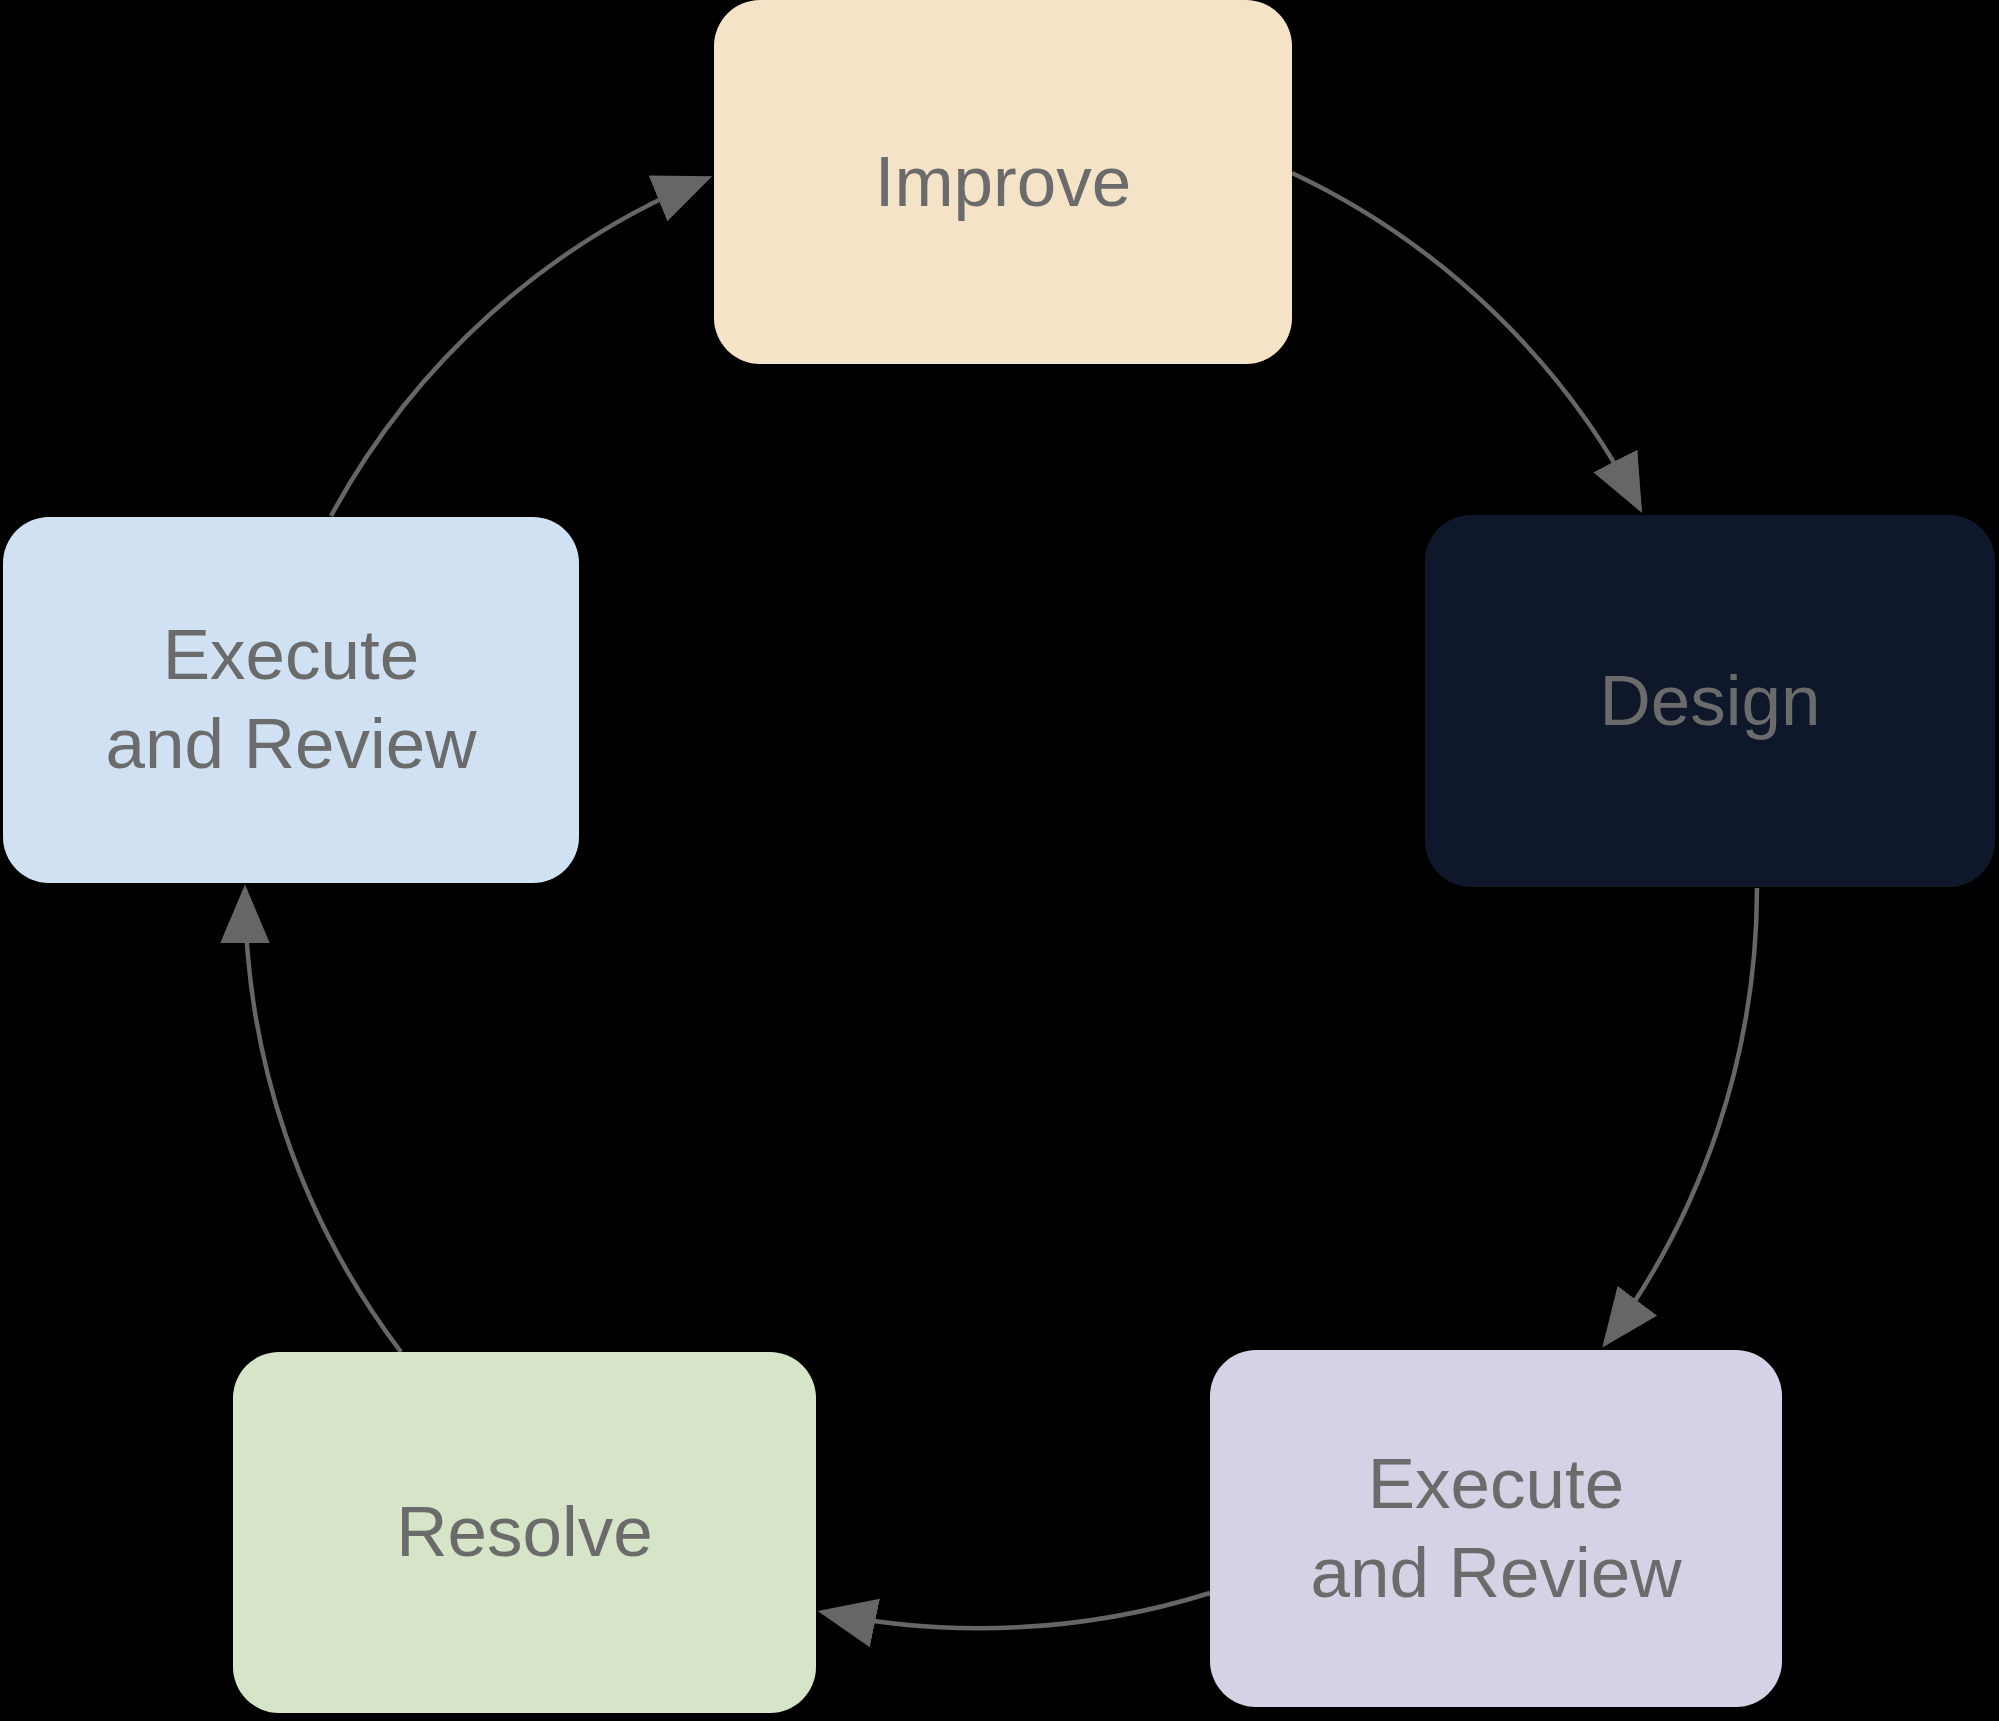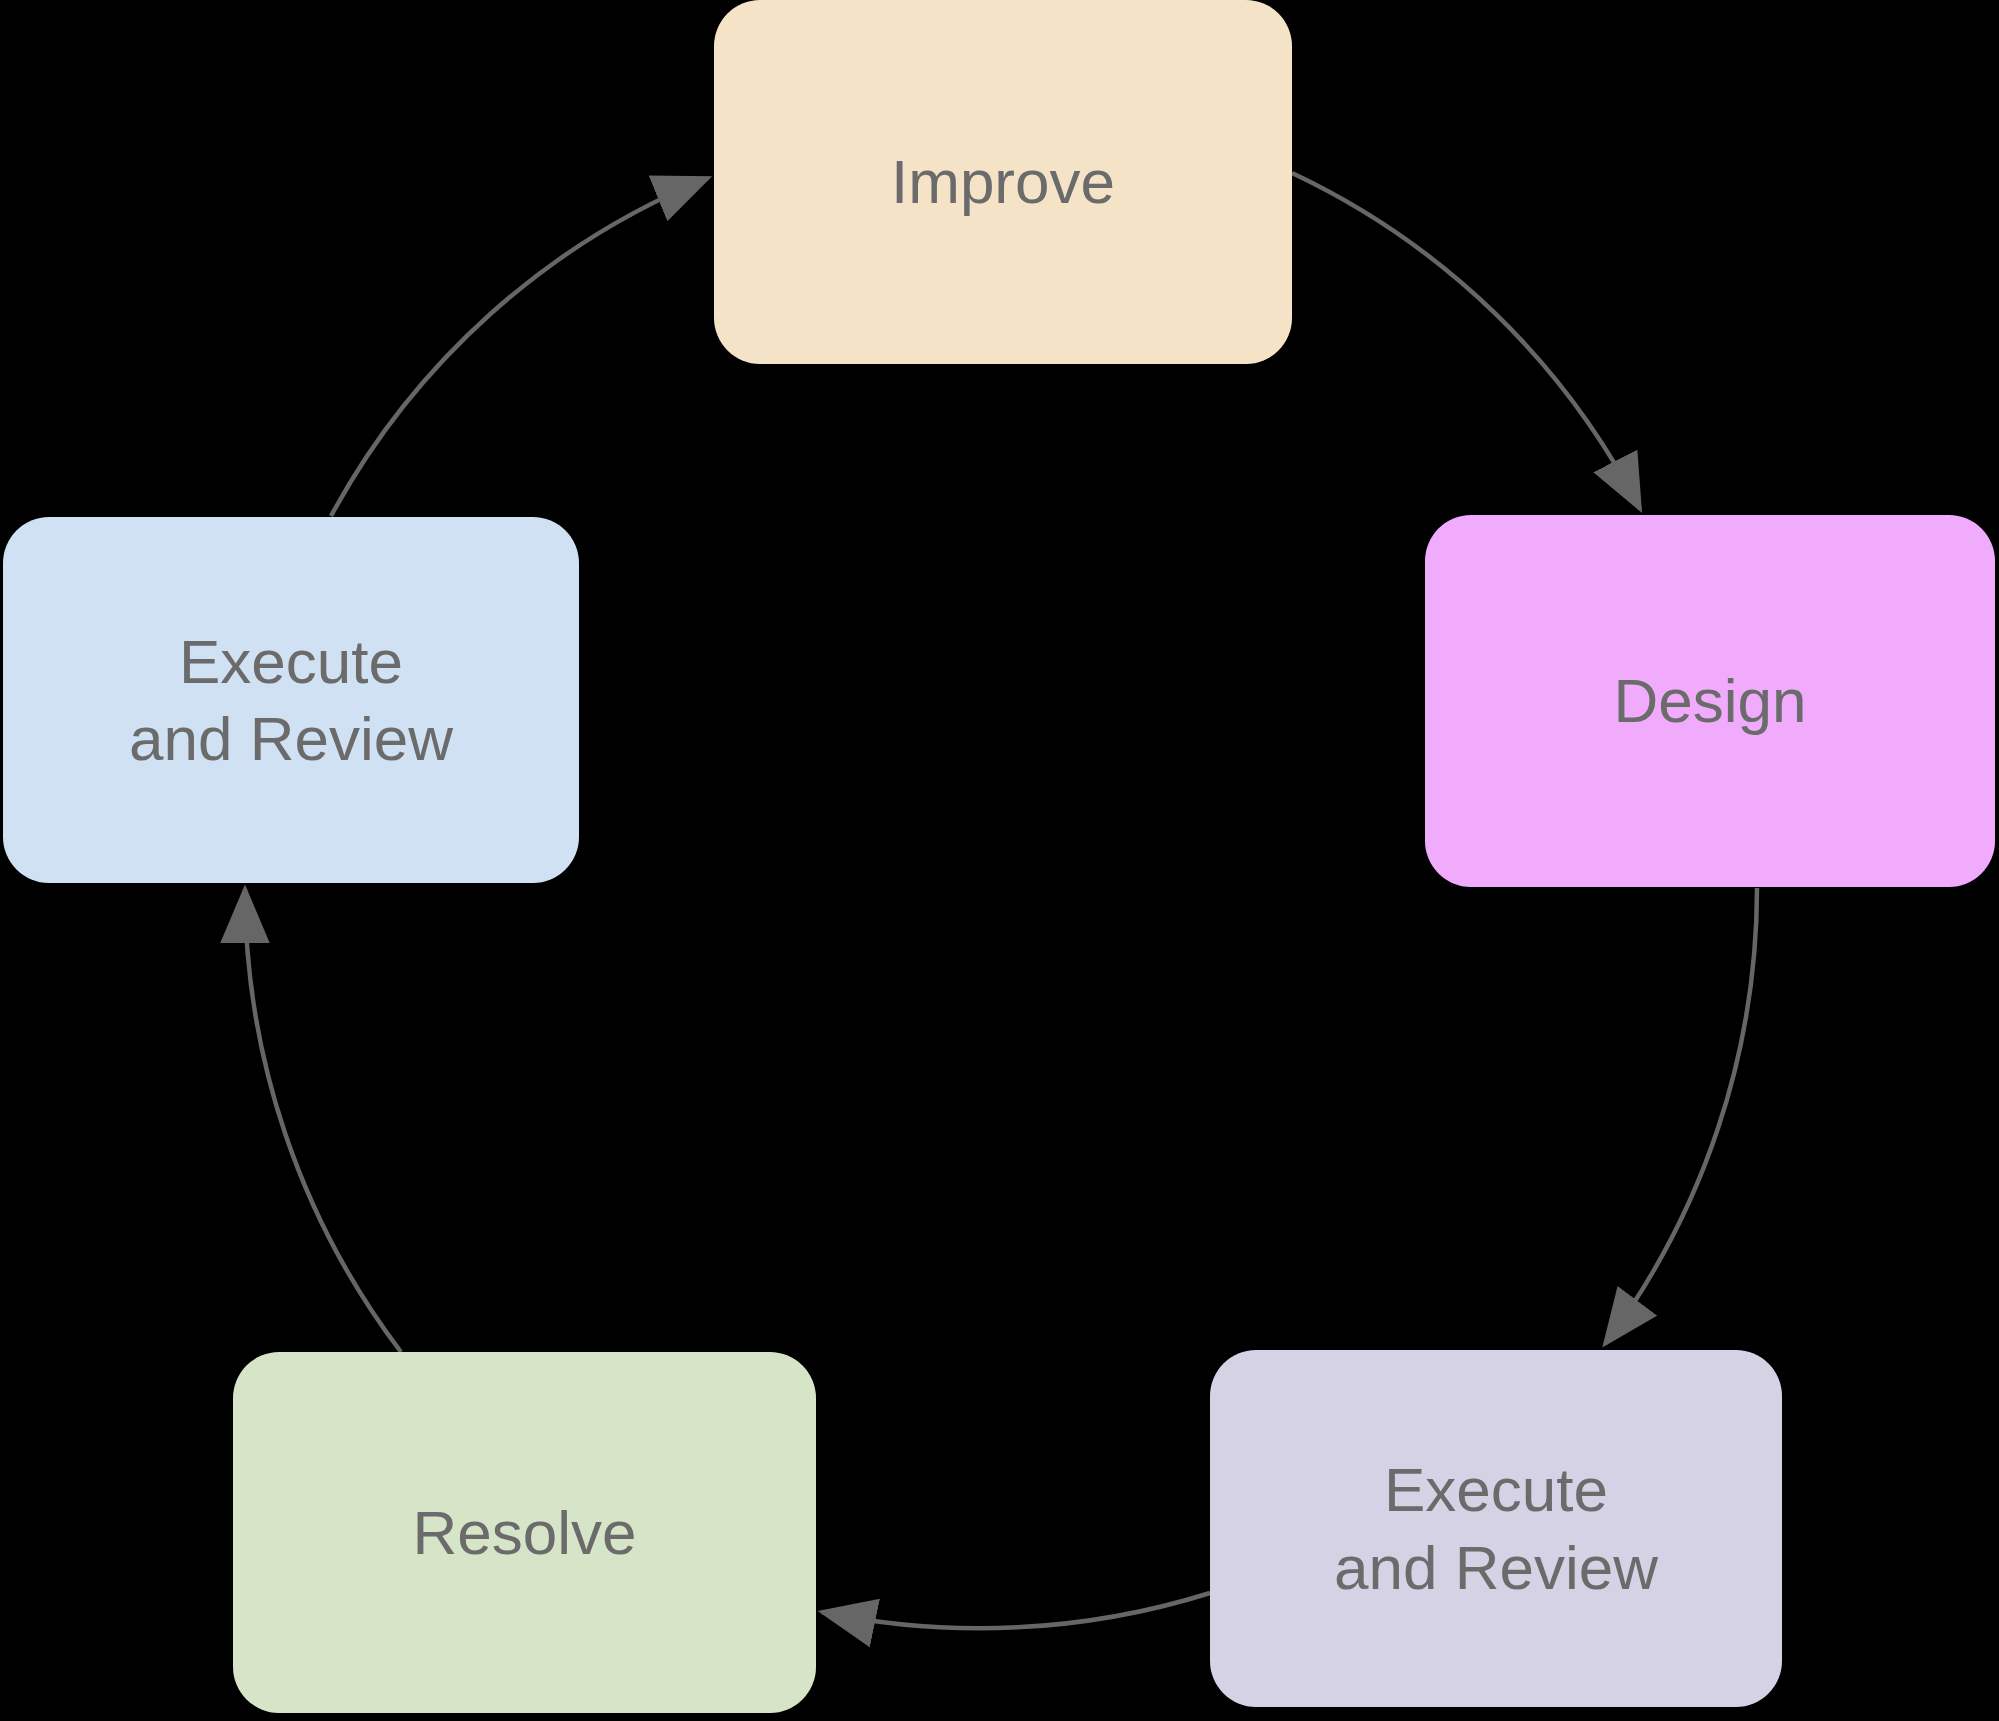--- a/index.html
+++ b/index.html
@@ -26,21 +26,21 @@
     stroke: #666666;
     stroke-width: 4.5;
   }
   .node {
     position: absolute;
     display: flex;
     flex-direction: column;
     align-items: center;
     justify-content: center;
     border-radius: 46px;
-    font-size: 62px;
+    font-size: 71px;
     line-height: 1.25;
     font-weight: 500;
     color: #6B6B6B;
     text-align: center;
   }
   .node .line {
     display: block;
     white-space: nowrap;
   }
   .n-improve         { left: 714px;  top: 0px;    width: 578px; height: 364px; }
@@ -70,21 +70,21 @@
     <path class="arc" d="M 401 1352 A 765 765 0 0 1 245 889" marker-end="url(#ah)" style="stroke: rgb(102, 102, 102);"></path>
 
     <path class="arc" d="M 331 516 A 750 750 0 0 1 708 178" marker-end="url(#ah)" style="stroke: rgb(102, 102, 102);"></path>
   </svg>
 
   <div class="node n-improve" style="background: rgb(245, 227, 199);">
     <div class="line">Improve</div>
     <div class="line"></div>
   </div>
 
-  <div class="node n-design" style="background: #f0abfc;">
+  <div class="node n-design" style="background: #0f172a;">
     <div class="line">Design</div>
     <div class="line"></div>
   </div>
 
   <div class="node n-execute-review" style="background: rgb(214, 210, 229);">
     <div class="line">Execute</div>
     <div class="line">and Review</div>
   </div>
 
   <div class="node n-resolve" style="background: rgb(214, 228, 200);">

